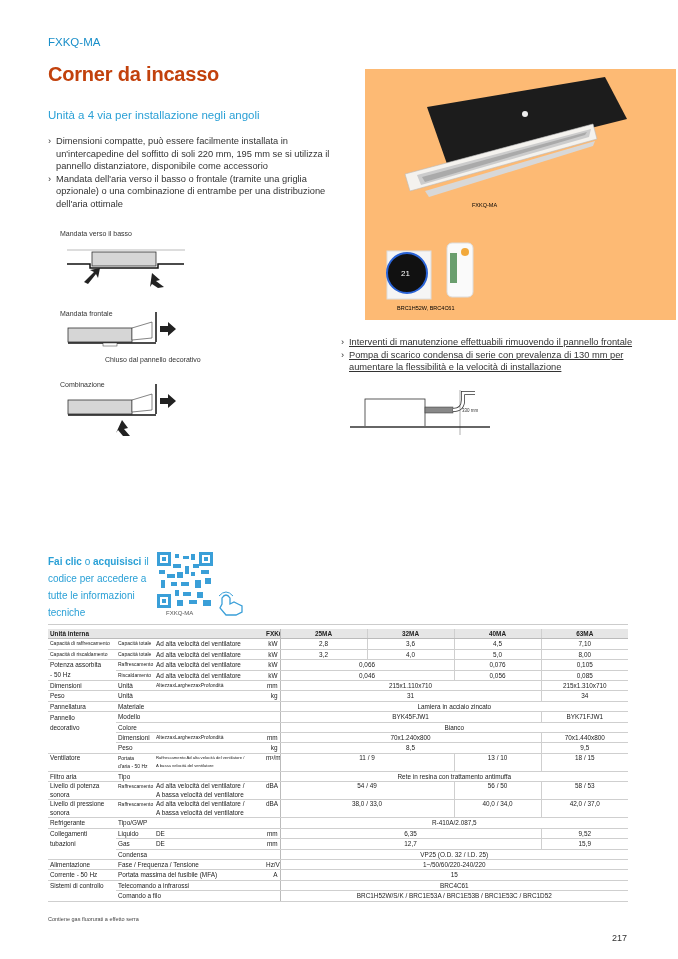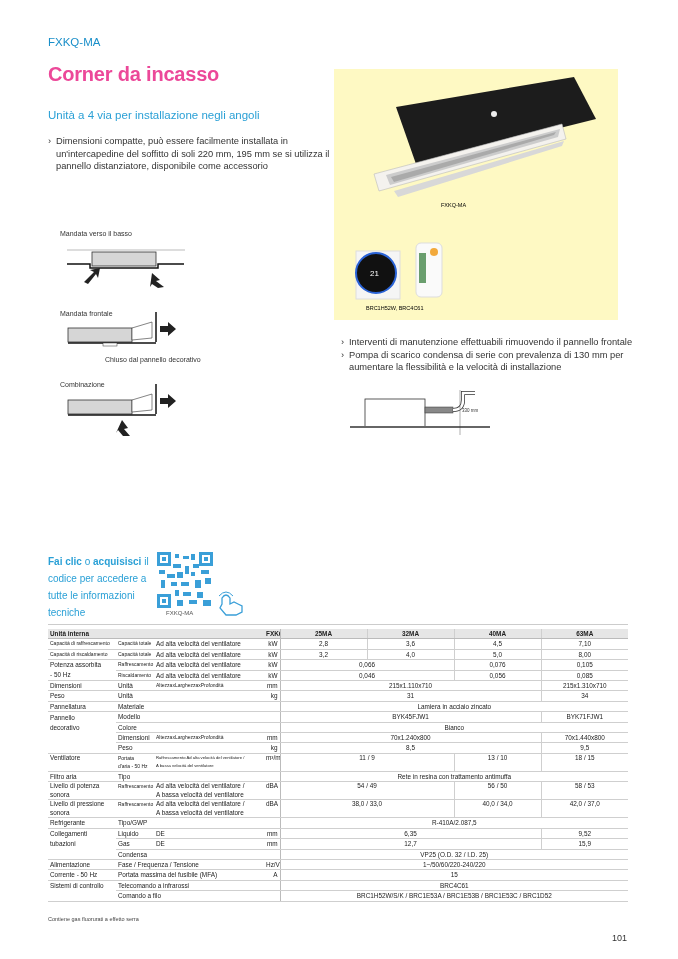--- a/index.html
+++ b/index.html
@@ -1,28 +1,28 @@
 <!DOCTYPE html>
 <html><head>
 <meta charset="utf-8">
 <style>
   html, body { margin:0; padding:0; background:#fff; }
   body { width:678px; height:959px; position:relative; overflow:hidden; font-family:"Liberation Sans", sans-serif; color:#222; }
   .abs { position:absolute; }
   .series { left:48px; top:36px; font-size:11.5px; color:#1a8fc9; }
-  .title { left:48px; top:63px; font-size:20px; font-weight:bold; color:#ec4899; letter-spacing:-0.2px;text-align:right; }
+  .title { left:48px; top:63px; font-size:20px; font-weight:bold; color:#c2410c; letter-spacing:-0.2px;text-align:right; }
   .subtitle { left:48px; top:109px; font-size:11.5px; color:#2aa0d6; }
   .bullets { left:48px; top:135px; width:290px; font-size:9.3px; line-height:12.5px; color:#333; margin:0; padding:0; list-style:none; }
   .bullets li { position:relative; padding-left:8px; }
   .bullets li::before { content:"›"; position:absolute; left:0; top:0; }
-  .photo-box { left:334px; top:69px; width:284px; height:251px; background:#fef9c3; }
+  .photo-box { left:365px; top:69px; width:311px; height:251px; background:#fdba74; }
   .cap { font-size:5.5px; color:#555; }
   .diag-label { font-size:7px; color:#333; }
   .bullets2 { left:341px; top:336px; width:300px; font-size:9.3px; line-height:12.5px; color:#333; margin:0; padding:0; list-style:none; }
-  .bullets2 li { position:relative; padding-left:8px; }
+  .bullets2 li { position:relative; padding-left:8px;text-decoration:underline; }
   .bullets2 li::before { content:"›"; position:absolute; left:0; top:0; }
   .qr-text { left:48px; top:553px; width:105px; font-size:10px; line-height:17px; color:#2aa0d6; }
   .qr-text b { font-weight:bold; }
   .qr-box { left:157px; top:552px; width:56px; height:56px; }
   .qr-cap { left:166px; top:610px; font-size:6px; color:#555; }
   .divider { left:48px; top:624px; width:580px; height:1px; background:#ccc; }
   table.spec { position:absolute; left:48px; top:629px; width:580px; border-collapse:collapse; font-size:6.4px; color:#222; table-layout:fixed; }
   table.spec td { padding:0 2px; height:9.4px; line-height:9.4px; white-space:nowrap; overflow:hidden; border-bottom:1px solid #cfcfcf; }
   table.spec tr.head td { background:#e6e6e6; font-weight:bold; border-bottom:1px solid #bbb; }
   table.spec td.v { text-align:center; border-left:1px solid #cfcfcf; }
@@ -35,20 +35,21 @@
 </style>
 </head>
 <body>
 
 <div class="abs series">FXKQ-MA</div>
 <div class="abs title">Corner da incasso</div>
 <div class="abs subtitle">Unità a 4 via per installazione negli angoli</div>
 
 <ul class="abs bullets">
   <li>Dimensioni compatte, può essere facilmente installata in un'intercapedine del soffitto di soli 220 mm, 195 mm se si utilizza il pannello distanziatore, disponibile come accessorio</li>
+  <li>Mandata dell'aria verso il basso o frontale (tramite una griglia opzionale) o una combinazione di entrambe per una distribuzione dell'aria ottimale</li>
 </ul>
 
 <div class="abs photo-box">
   <svg width="284" height="251">
     <polygon points="62,38 240,8 262,50 82,95" fill="#1c1c1c"></polygon>
     <polygon points="40,105 228,55 232,70 45,122" fill="#f4f2ee" stroke="#bbb" stroke-width="0.6"></polygon>
     <polygon points="52,106 226,60 224,68 56,116" fill="#ccc"></polygon>
     <polygon points="57,108 222,63 220,66 60,113" fill="#aaa"></polygon>
     <polygon points="60,122 230,72 228,77 64,128" fill="#d8d8d8"></polygon>
     <circle cx="160" cy="45" r="3" fill="#eee"></circle>
@@ -356,13 +357,13 @@
   <tr>
     <td></td>
     <td colspan="2">Comando a filo</td>
     <td class="u"></td>
     <td class="v" colspan="4">BRC1H52W/S/K / BRC1E53A / BRC1E53B / BRC1E53C / BRC1D52</td>
   </tr>
 </tbody>
   </table>
 
 <div class="abs footnote">Contiene gas fluorurati a effetto serra</div>
-<div class="abs pageno">101</div>
+<div class="abs pageno">217</div>
 
 </body></html>

